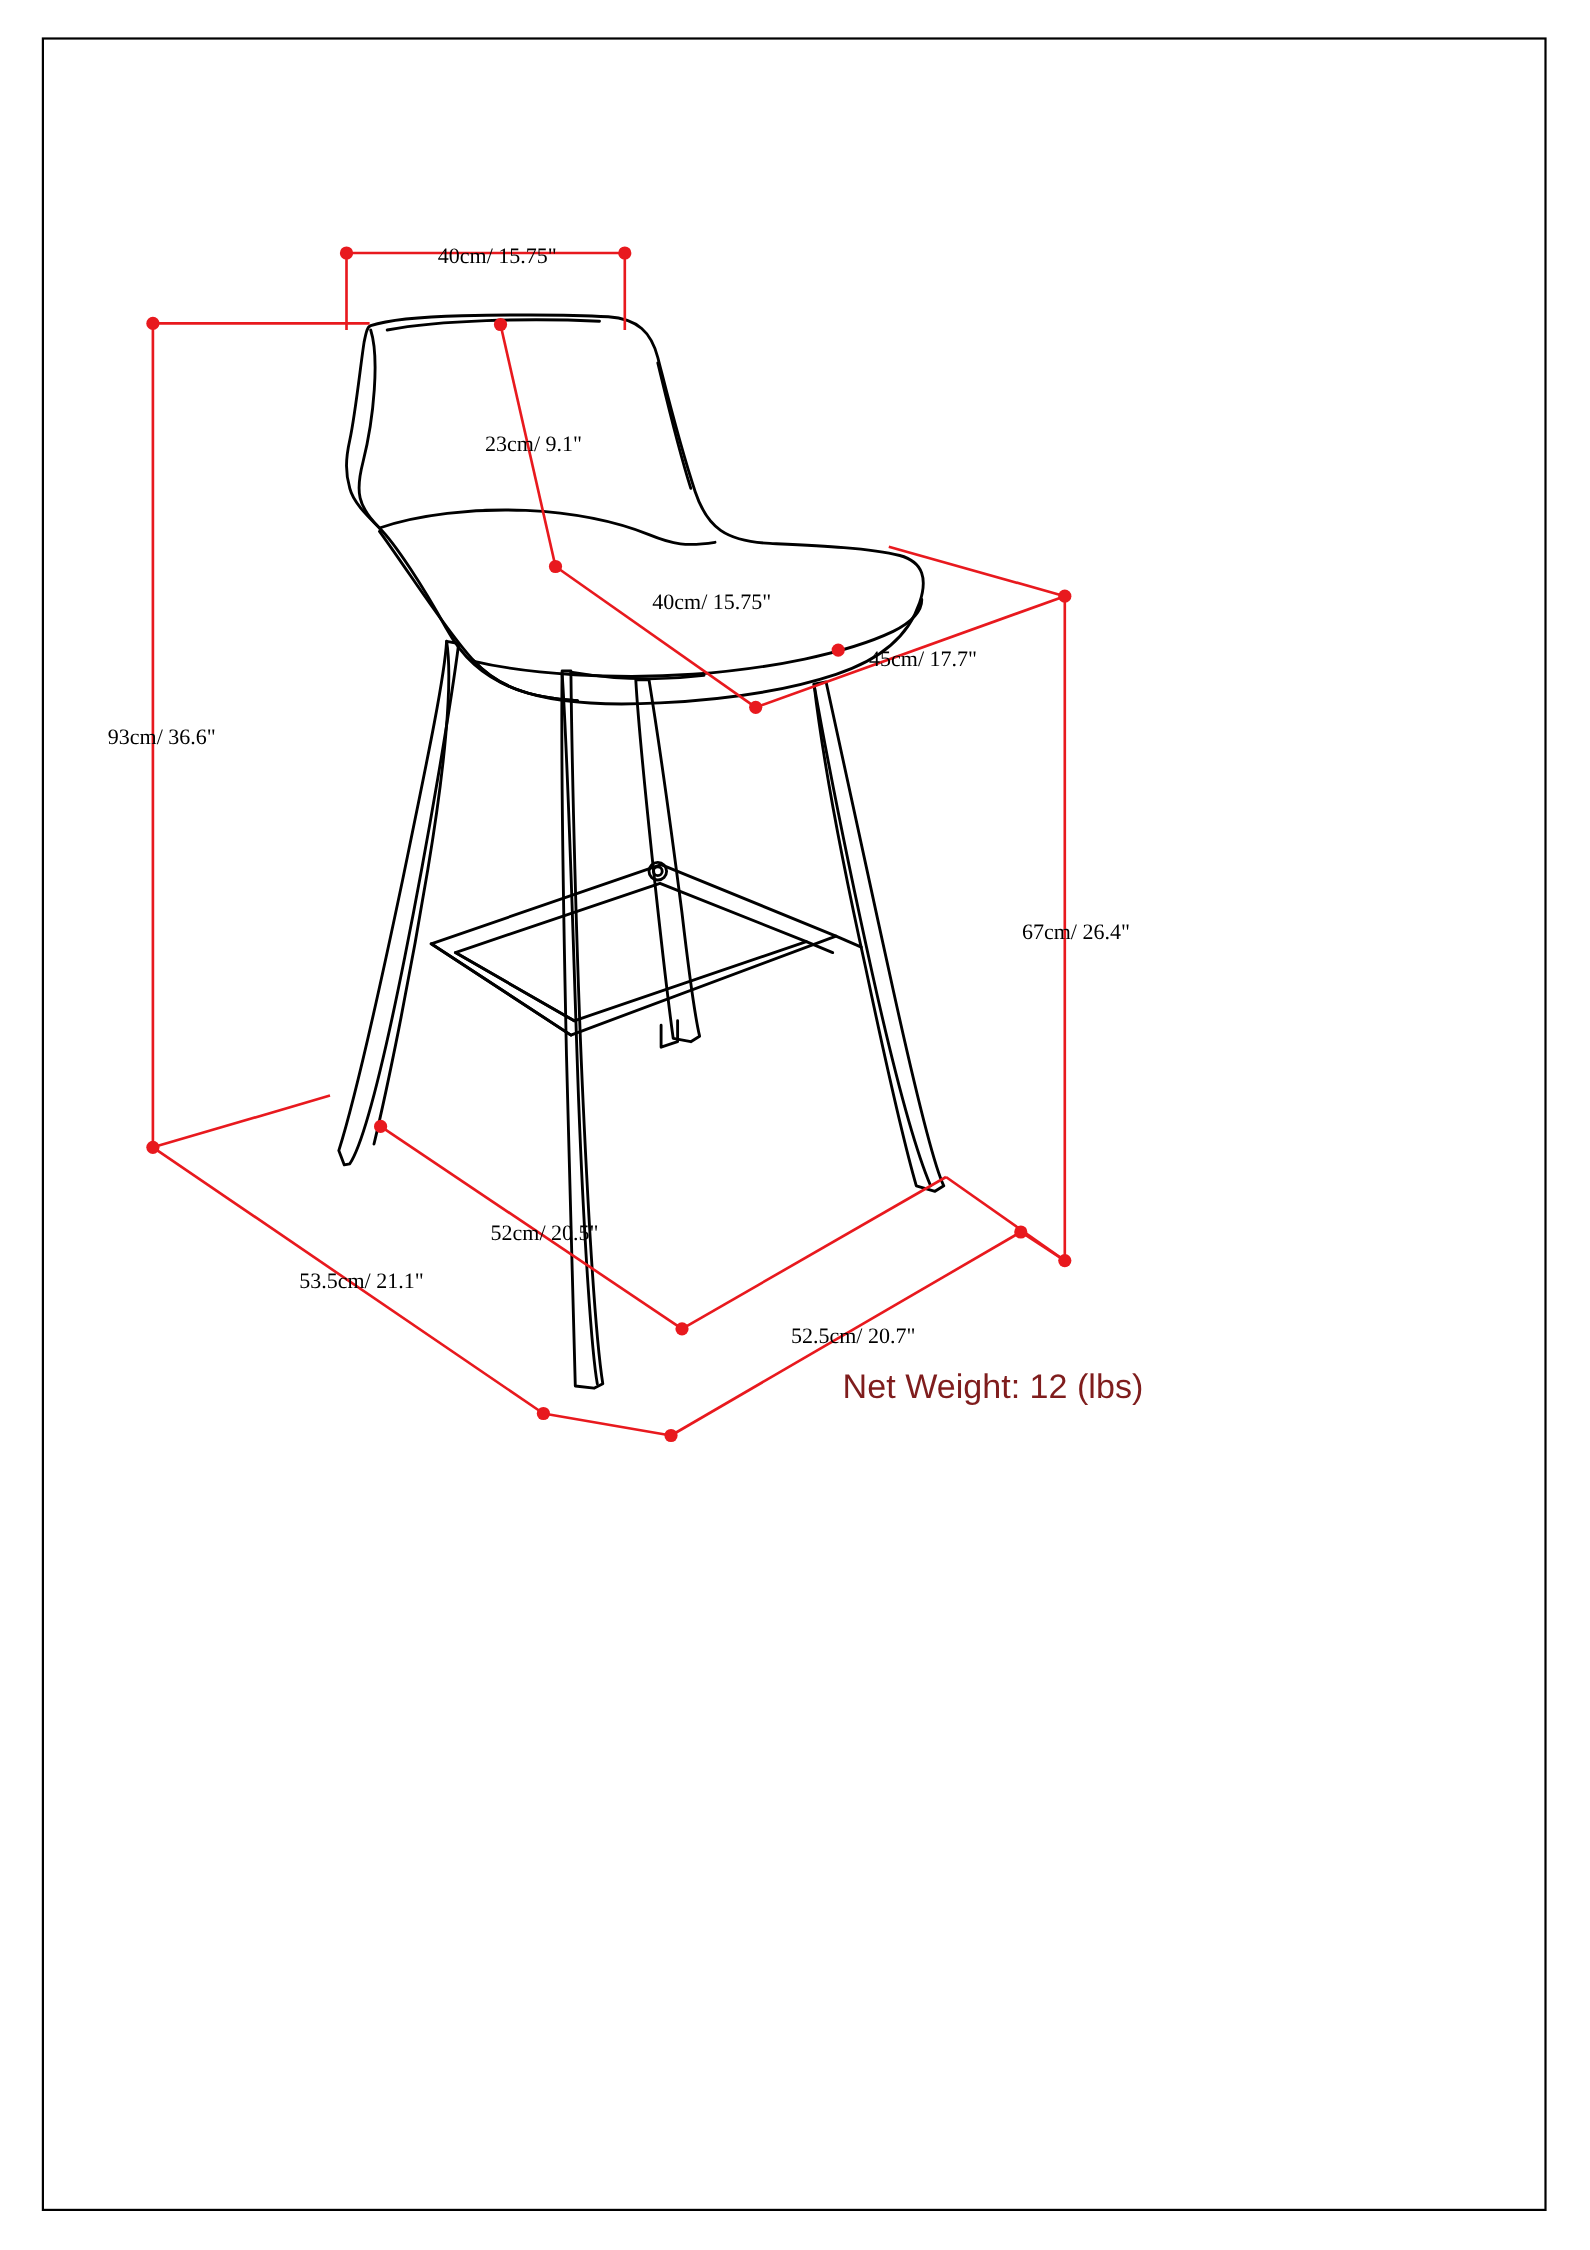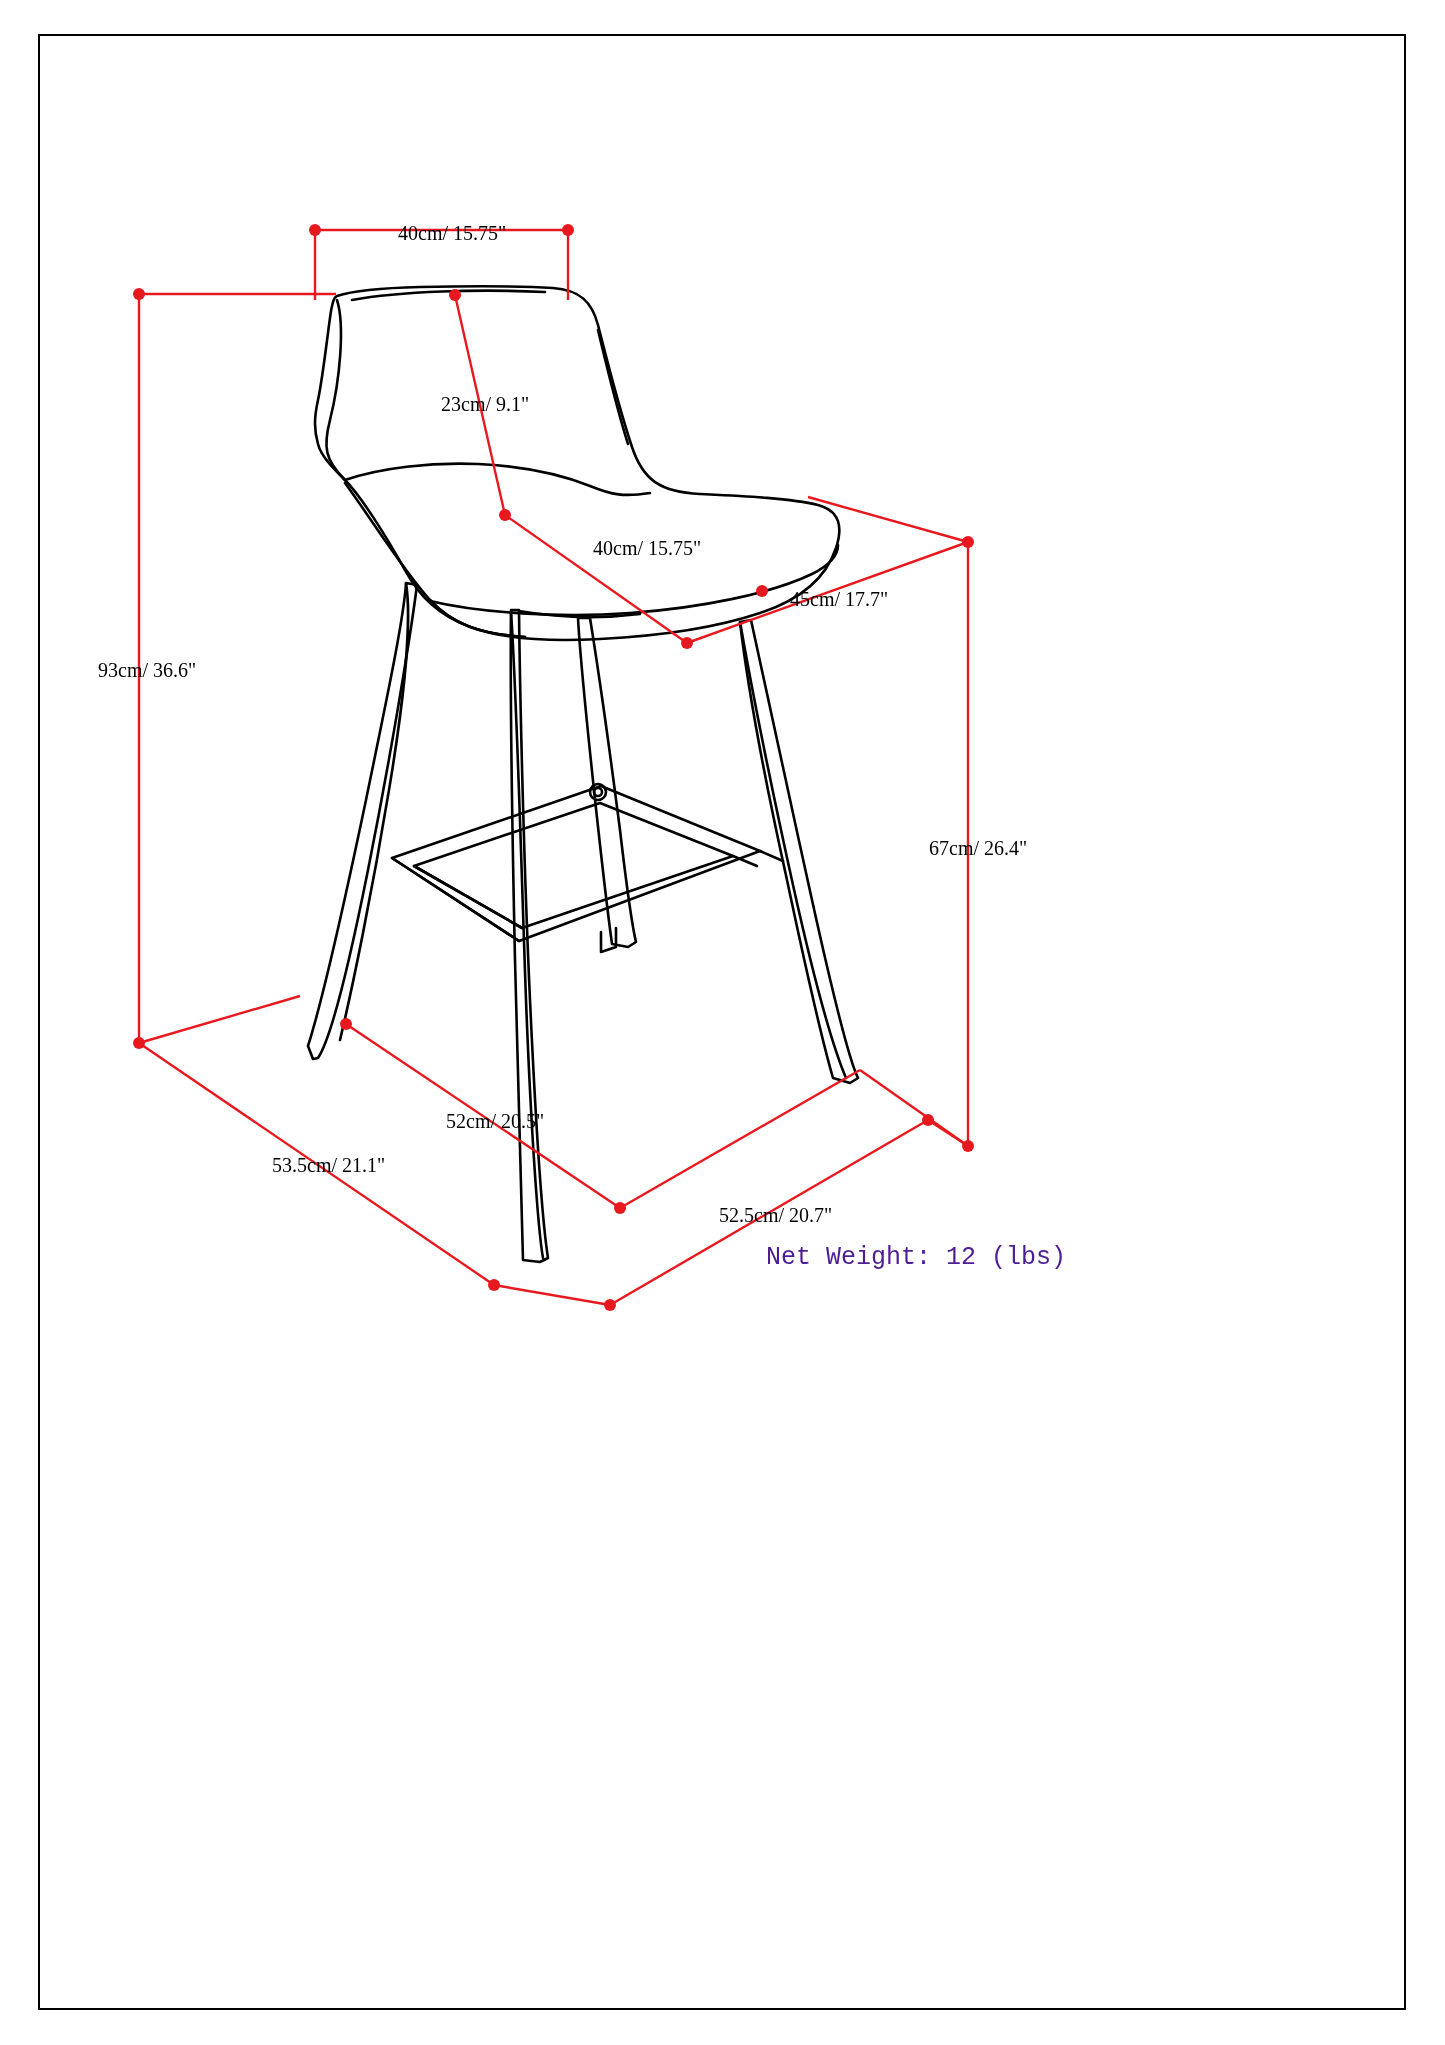--- a/index.html
+++ b/index.html
@@ -35,23 +35,23 @@
   }
   .dim-label {
     position: absolute;
     color: #000000;
     font-family: "Liberation Serif", serif;
     font-size: 20px;
     white-space: nowrap;
   }
   .weight-label {
     position: absolute;
-    color: #4c1d95;
-    font-family: Liberation Mono, monospace;
-    font-size: 25px;
+    color: #7f1d1d;
+    font-family: Liberation Sans, sans-serif;
+    font-size: 31px;
     white-space: nowrap;
   }
 </style>
 </head>
 <body>
 
 <div id="page">
 
   <div id="border-frame"></div>
 

